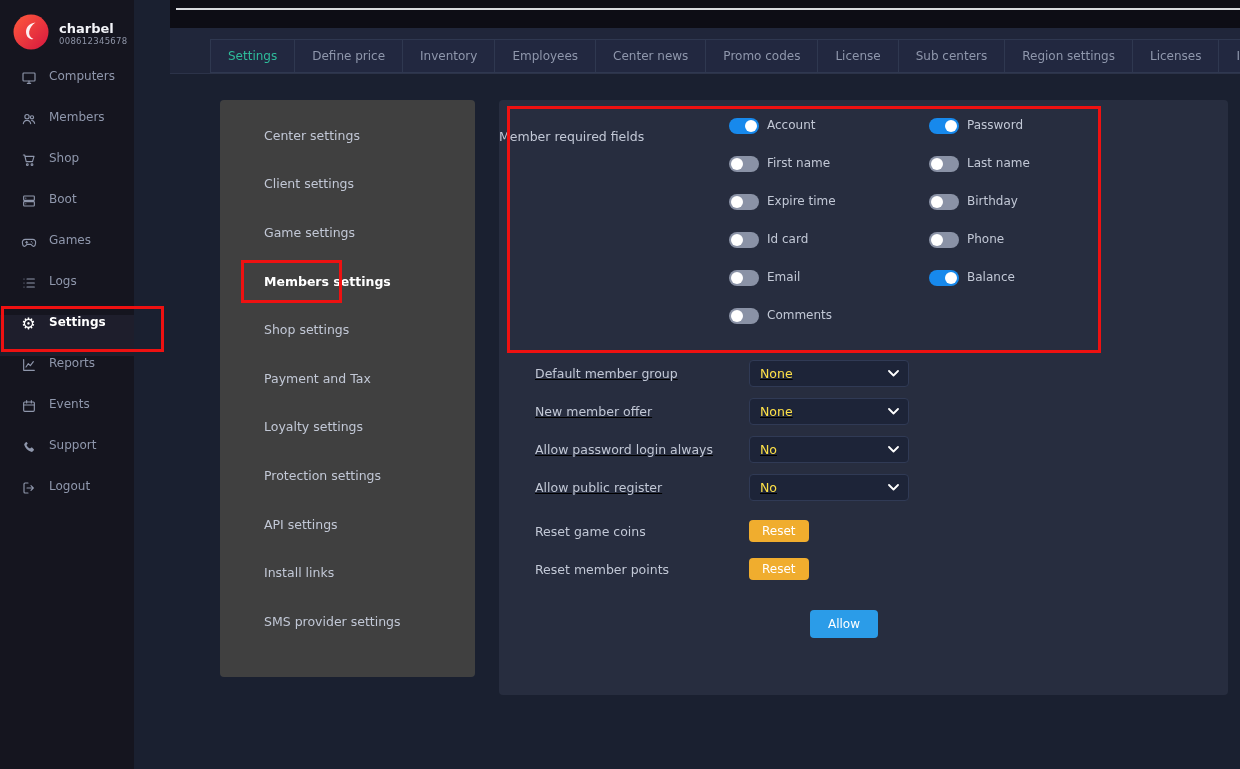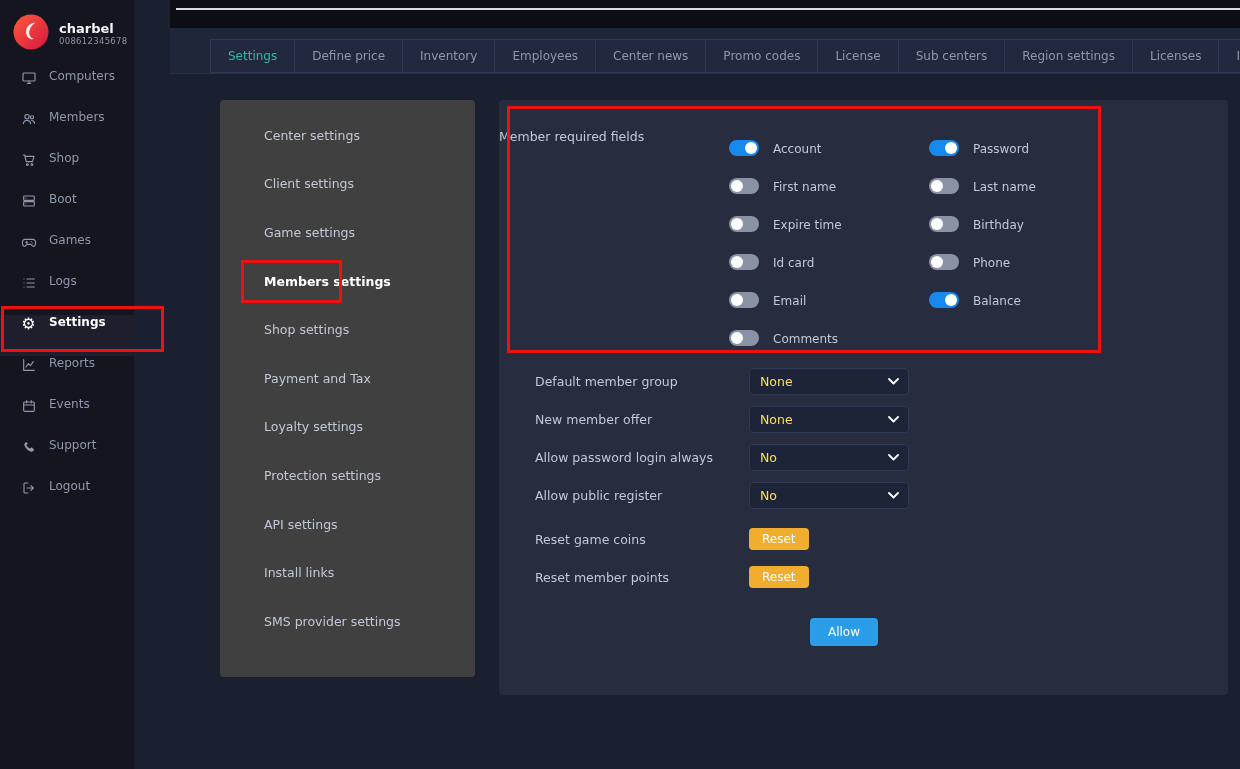--- a/index.html
+++ b/index.html
@@ -33,29 +33,29 @@
   .nav-panel{position:absolute;left:220px;top:100px;width:255px;height:577px;background:#404040;border-radius:4px;padding-top:11px;padding-left:19px;}
   .nav-item{height:48.6px;display:flex;align-items:center;padding-left:25px;color:#c2c8d6;font-size:12.5px;cursor:pointer;}
   .nav-item.active{color:#ffffff;font-weight:bold;}
 
   .main-panel{position:absolute;left:499px;top:100px;width:729px;height:595px;background:#272d3f;border-radius:4px;padding-top:18px;}
 
   
   .fields-section{display:flex;}
   .section-label{width:230px;color:#c2c8d6;font-size:12.5px;padding-top:11px;flex:none;}
   .toggle-grid{display:grid;grid-template-columns:200px 200px;grid-auto-rows:38px;}
-  .trow{display:flex;align-items:flex-end;gap:14px;}
+  .trow{display:flex;align-items:flex-start;gap:8px;}
   .toggle{width:30px;height:16px;border-radius:9px;background:#8a92a6;position:relative;cursor:pointer;flex:none;}
   .toggle .knob{position:absolute;top:2px;left:2px;width:12px;height:12px;border-radius:50%;background:#fff;}
   .toggle.on{background:var(--accent_blue,#1789ec);}
   .toggle.on .knob{left:16px;}
   .tlabel{color:#c2c8d6;font-size:12px;}
 
   
-  .select-section{margin-top:16px;}
+  .select-section{margin-top:8px;text-decoration:underline;}
   .srow{display:flex;align-items:center;height:38px;padding-left:36px;}
   .srow .flabel{width:214px;color:#c2c8d6;font-size:12.5px;flex:none;}
   .selectbox{width:160px;height:27px;background:#1d2438;border:1px solid #303a55;border-radius:4px;color:#fde047;font-size:12.5px;display:flex;align-items:center;justify-content:space-between;padding:0 9px 0 10px;cursor:pointer;}
   .selectbox .chev svg{display:block;}
 
   
   .reset-section{margin-top:6px;}
   .btn-reset{background:var(--accent_yellow,#f0ad2e);color:#fff;font-size:12px;border:none;border-radius:4px;height:22px;padding:0 13px;cursor:pointer;}
 
   

